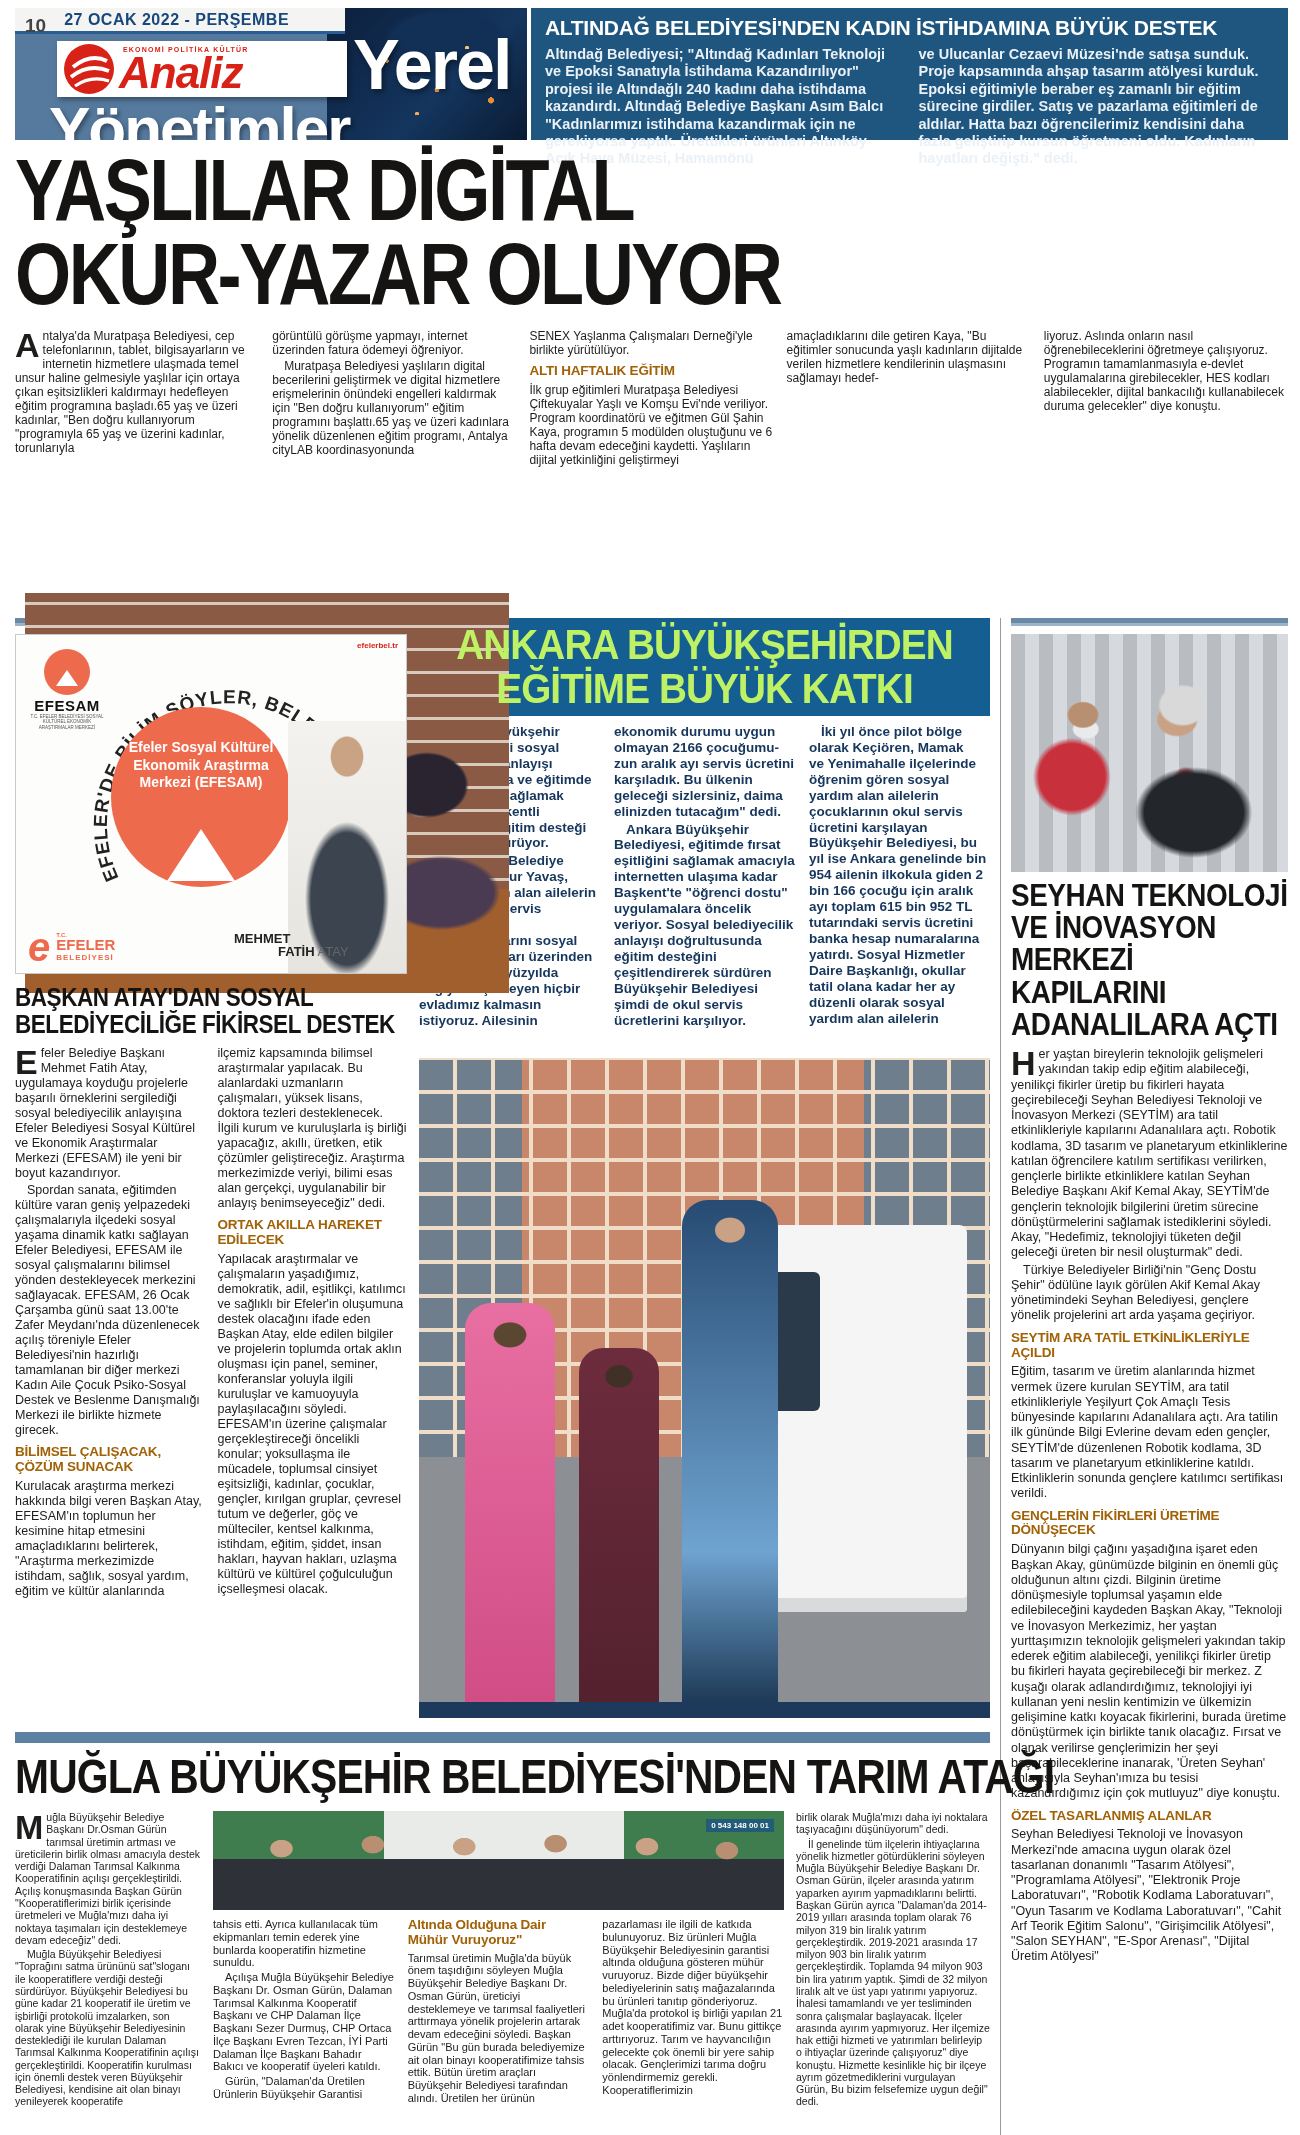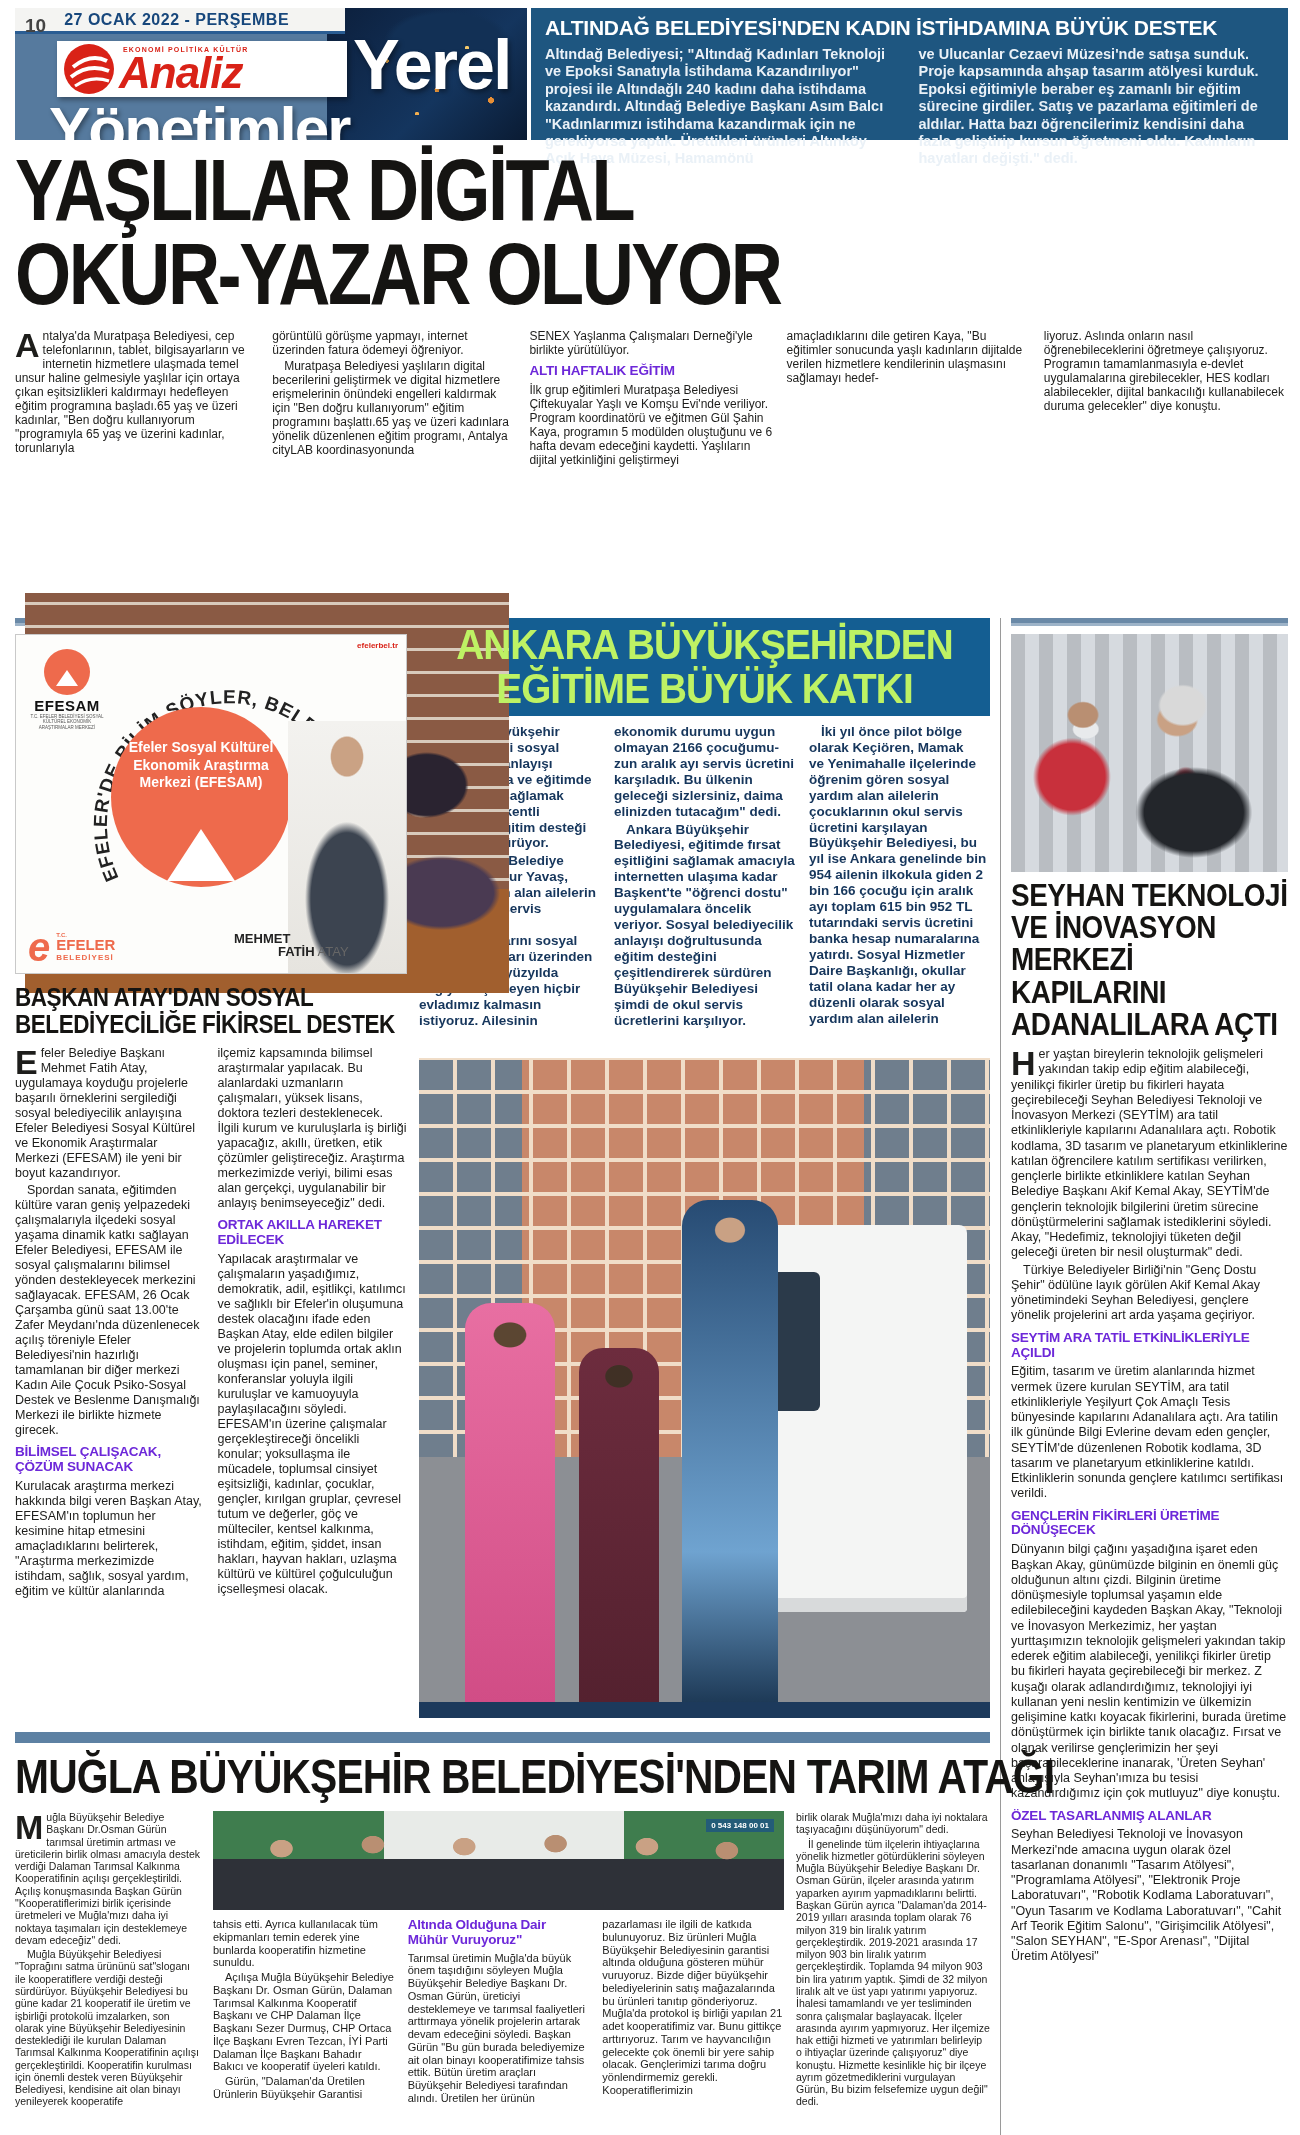--- a/index.html
+++ b/index.html
@@ -168,21 +168,21 @@
       radial-gradient(ellipse 26px 22px at 26% 34%, #b98f72 0 55%, transparent 62%),
       radial-gradient(ellipse 22px 16px at 27% 40%, #e8eaec 0 55%, transparent 62%),
       repeating-linear-gradient(90deg, #b9bdc2 0 14px, #d6dadf 14px 28px); }
   .sey-head { font-size:31px; font-weight:bold; color:#151412; line-height:1.04; letter-spacing:-.5px;
     transform:scaleX(.9); transform-origin:0 0; width:111%; flex:none; margin-bottom:6px; }
   .sey-body { flex:1; overflow:hidden; font-size:12.5px; line-height:1.22; }
 
   
   .para { margin-bottom:2px; text-indent:0; }
   .para + .para { text-indent:12px; }
-  .subhead { font-weight:bold; color:#6d28d9; font-size:13.5px; line-height:1.1; margin:7px 0 4px;
+  .subhead { font-weight:bold; color:#a16207; font-size:13.5px; line-height:1.1; margin:7px 0 4px;
     letter-spacing:-.2px; }
   .dropcap { float:left; font-size:34px; line-height:.78; font-weight:bold; padding:3px 3px 0 0;
     color:#1d1d1b; }
 </style>
 </head>
 <body>
 
 <div class="page">
 
   <header class="header">

